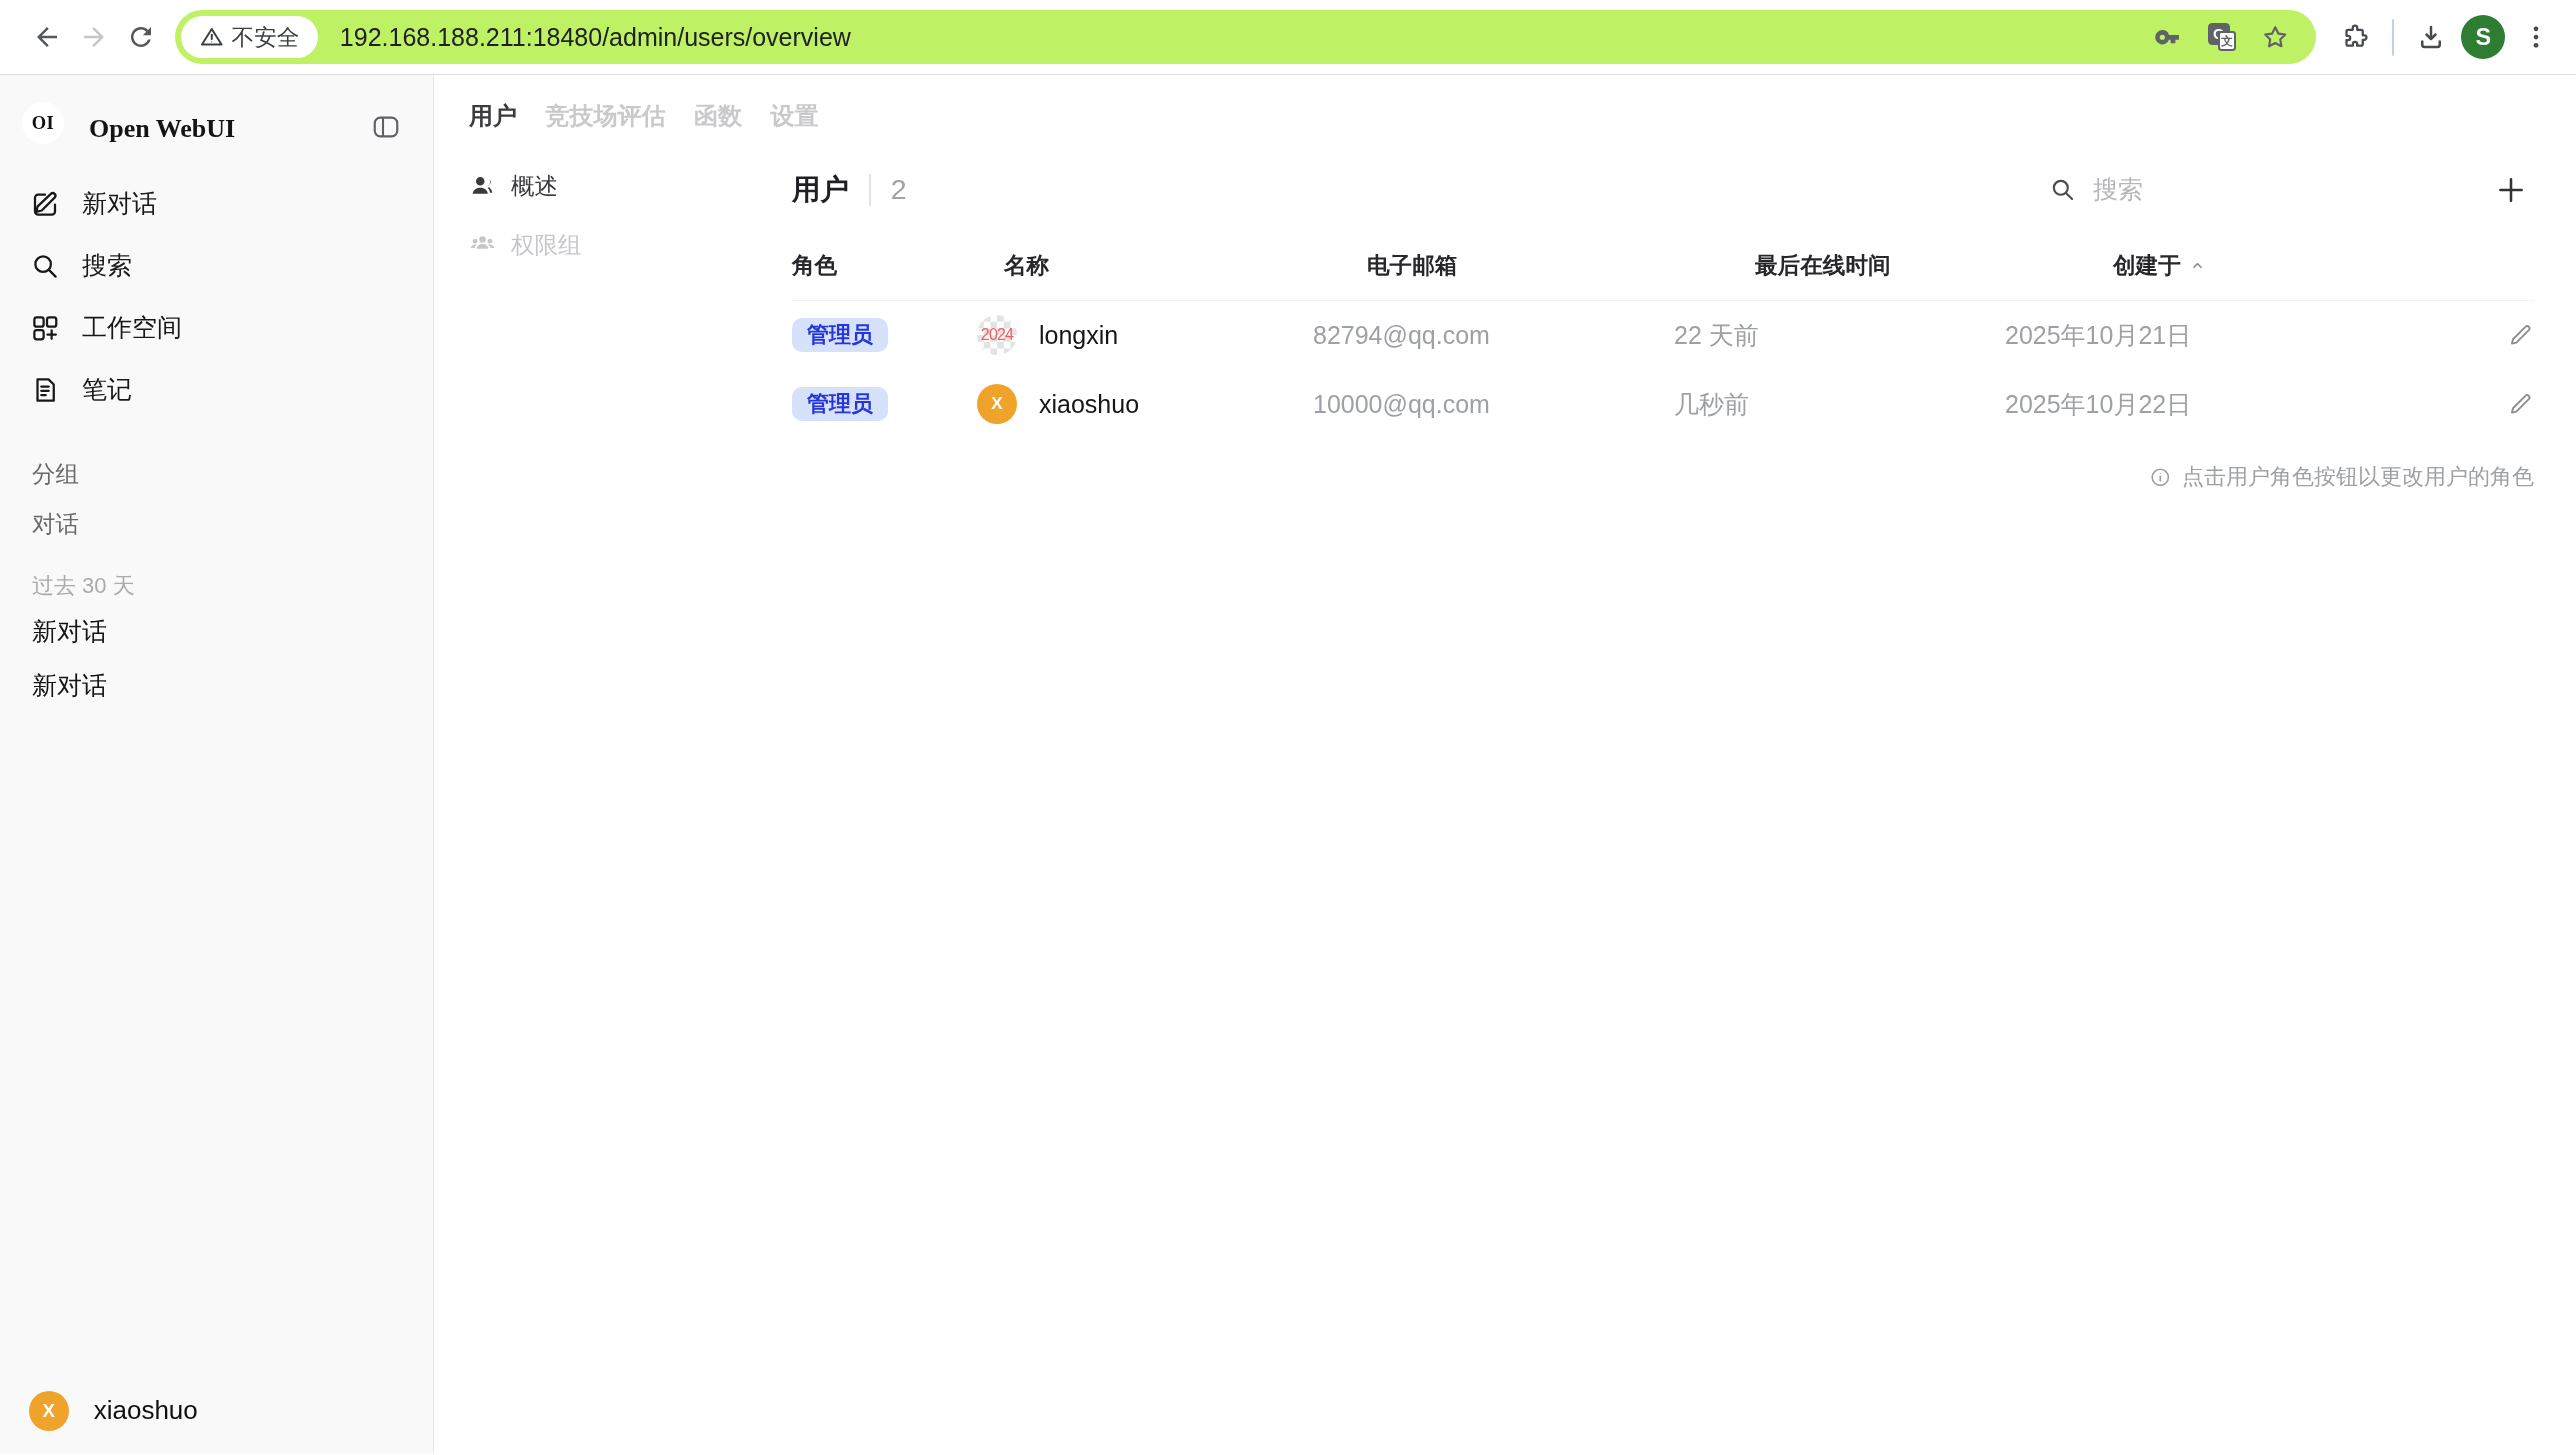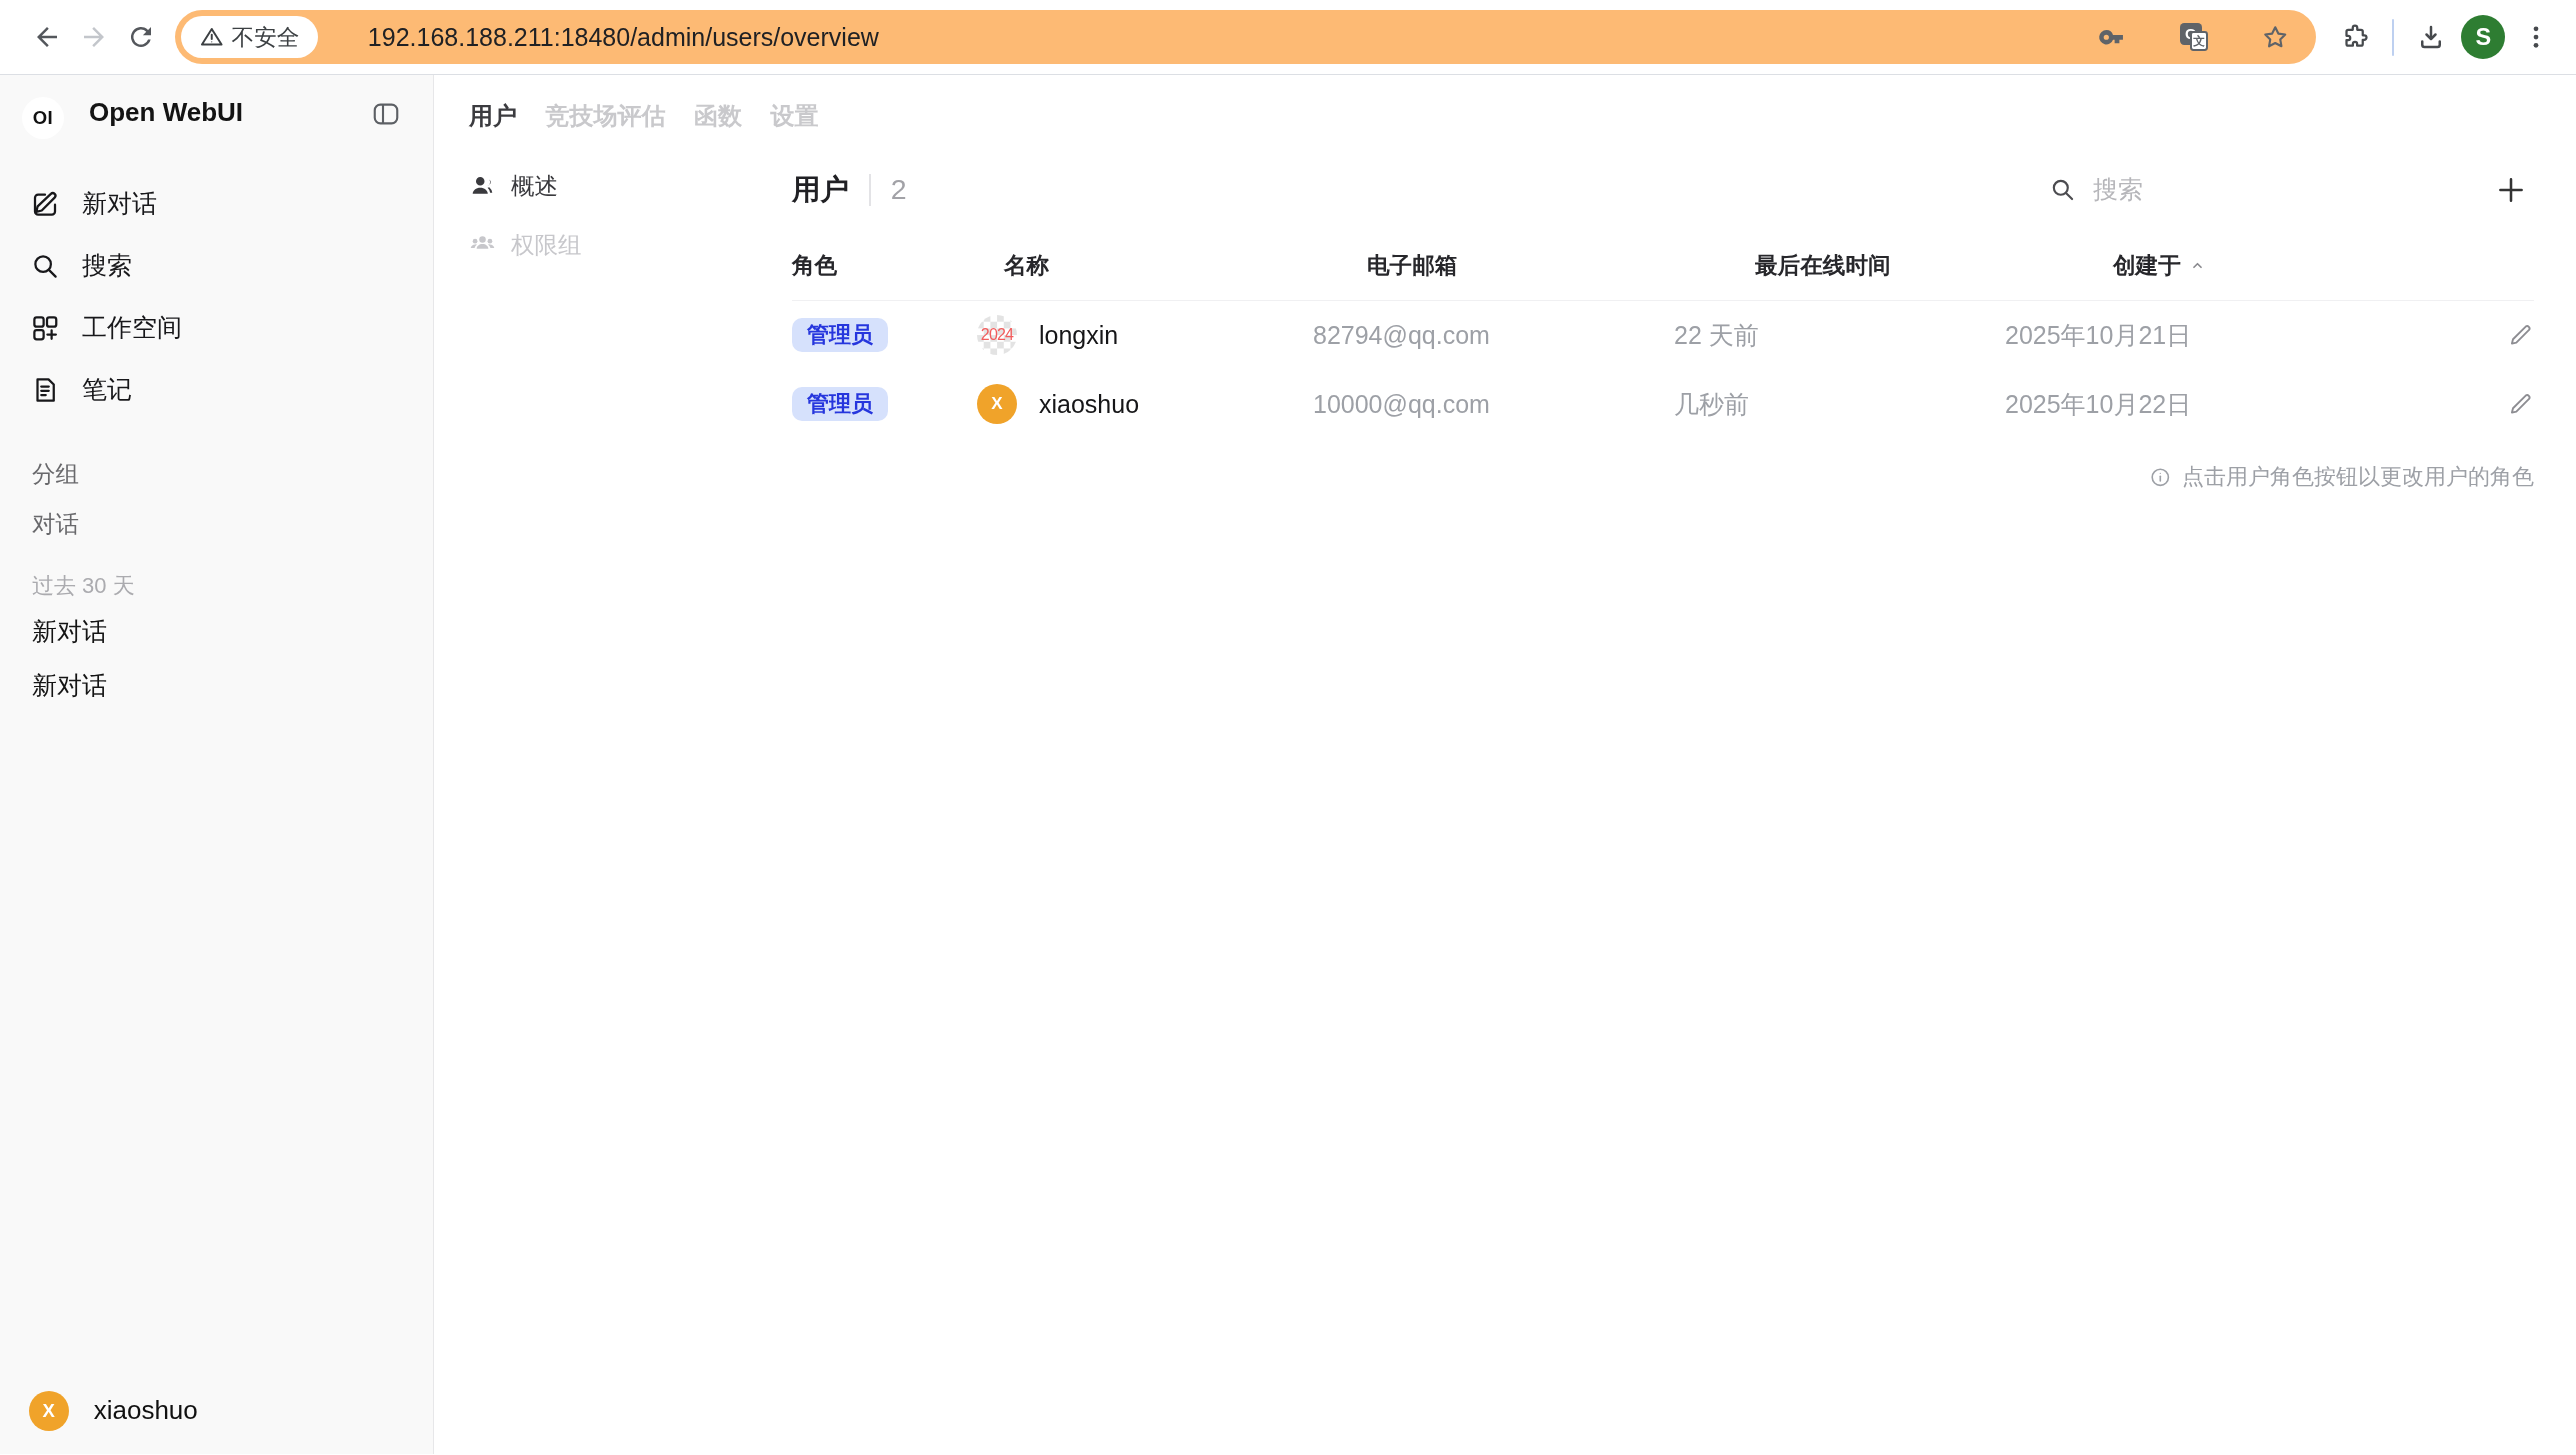--- a/index.html
+++ b/index.html
@@ -6,22 +6,22 @@
   html,body { width:2576px; height:1455px; overflow:hidden;
     font-family:"Liberation Sans","DejaVu Sans",sans-serif; background:#fff; }
 
   
   .browser-bar { height:75px; background:#ffffff; border-bottom:0.8px solid #dcdfe4;
     display:flex; align-items:center; padding:0 17px 0 23.5px; }
   .nav-btn { width:47px; height:47px; border-radius:50%; display:flex;
     align-items:center; justify-content:center; color:#54575c; flex:0 0 auto; cursor:pointer; }
   .nav-btn.disabled { color:#c3c6cb; }
   .nav-btn svg { width:30px; height:30px; }
-  .omnibox { flex:1; height:54px; margin:0 15px 0 10px; background:#fdba74;
-    border-radius:27px; display:flex; align-items:center; padding:0 18.5px 0 6.7px; min-width:0;gap:28px; }
+  .omnibox { flex:1; height:54px; margin:0 15px 0 10px; background:#bef264;
+    border-radius:27px; display:flex; align-items:center; padding:0 18.5px 0 6.7px; min-width:0; }
   .sec-chip { height:42px; background:#fff; border-radius:21px; display:flex;
     align-items:center; padding:0 18.5px; color:#3c4043; font-size:22.6px; gap:8.4px; }
   .sec-chip svg { width:23.5px; height:23.5px; }
   .url-text { color:#202124; font-size:25px; margin-left:22px; flex:1;
     white-space:nowrap; overflow:hidden; }
   .omni-ico { width:45px; height:45px; display:flex; align-items:center;
     justify-content:center; color:#5f6368; flex:0 0 auto; margin-left:8.4px; cursor:pointer; }
   .omni-ico svg { width:28.5px; height:28.5px; }
   .translate-box { position:relative; width:28.5px; height:28.5px; }
   .translate-g { position:absolute; left:0; top:0; width:22px; height:22px; background:#5f6368;
@@ -37,21 +37,21 @@
   .vdivider { width:2.5px; height:37px; background:#bed0f0; border-radius:1.7px; margin:0 6.7px; }
   .profile-avatar { width:44px; height:44px; border-radius:50%; background:#2e7d32;
     color:#fff; font-size:23.5px; font-weight:600; display:flex; align-items:center;
     justify-content:center; cursor:pointer; }
 
   
   .app { display:flex; height:1379px; }
 
   .sidebar { width:434px; background:#f9f9f9; border-right:0.8px solid #e7e7e9;
     position:relative; padding:22px 0 0 0; flex:0 0 auto; }
-  .side-logo-row { display:flex; align-items:flex-start; padding:0 30px 0 22px; height:47px; }
+  .side-logo-row { display:flex; align-items:flex-end; padding:0 30px 0 22px; height:47px;font-family:Liberation Serif, serif; }
   .oi-circle { width:42px; height:42px; border-radius:50%; background:#fff;
     display:flex; align-items:center; justify-content:center; font-weight:800;
     font-size:18.5px; color:#111; letter-spacing:0.4px; }
   .side-app-name { margin-left:25px; font-size:26px; font-weight:600; color:#141414; flex:1; }
   .side-toggle { width:34px; height:34px; color:#5d6065; display:flex; align-items:center;
     justify-content:center; cursor:pointer; }
   .side-toggle svg { width:30px; height:30px; }
   .side-nav { margin-top:28.5px; }
   .side-item { display:flex; align-items:center; height:62px; padding:0 20px 0 30px;
     color:#18181b; font-size:25px; font-weight:500; gap:22px; cursor:pointer; }

